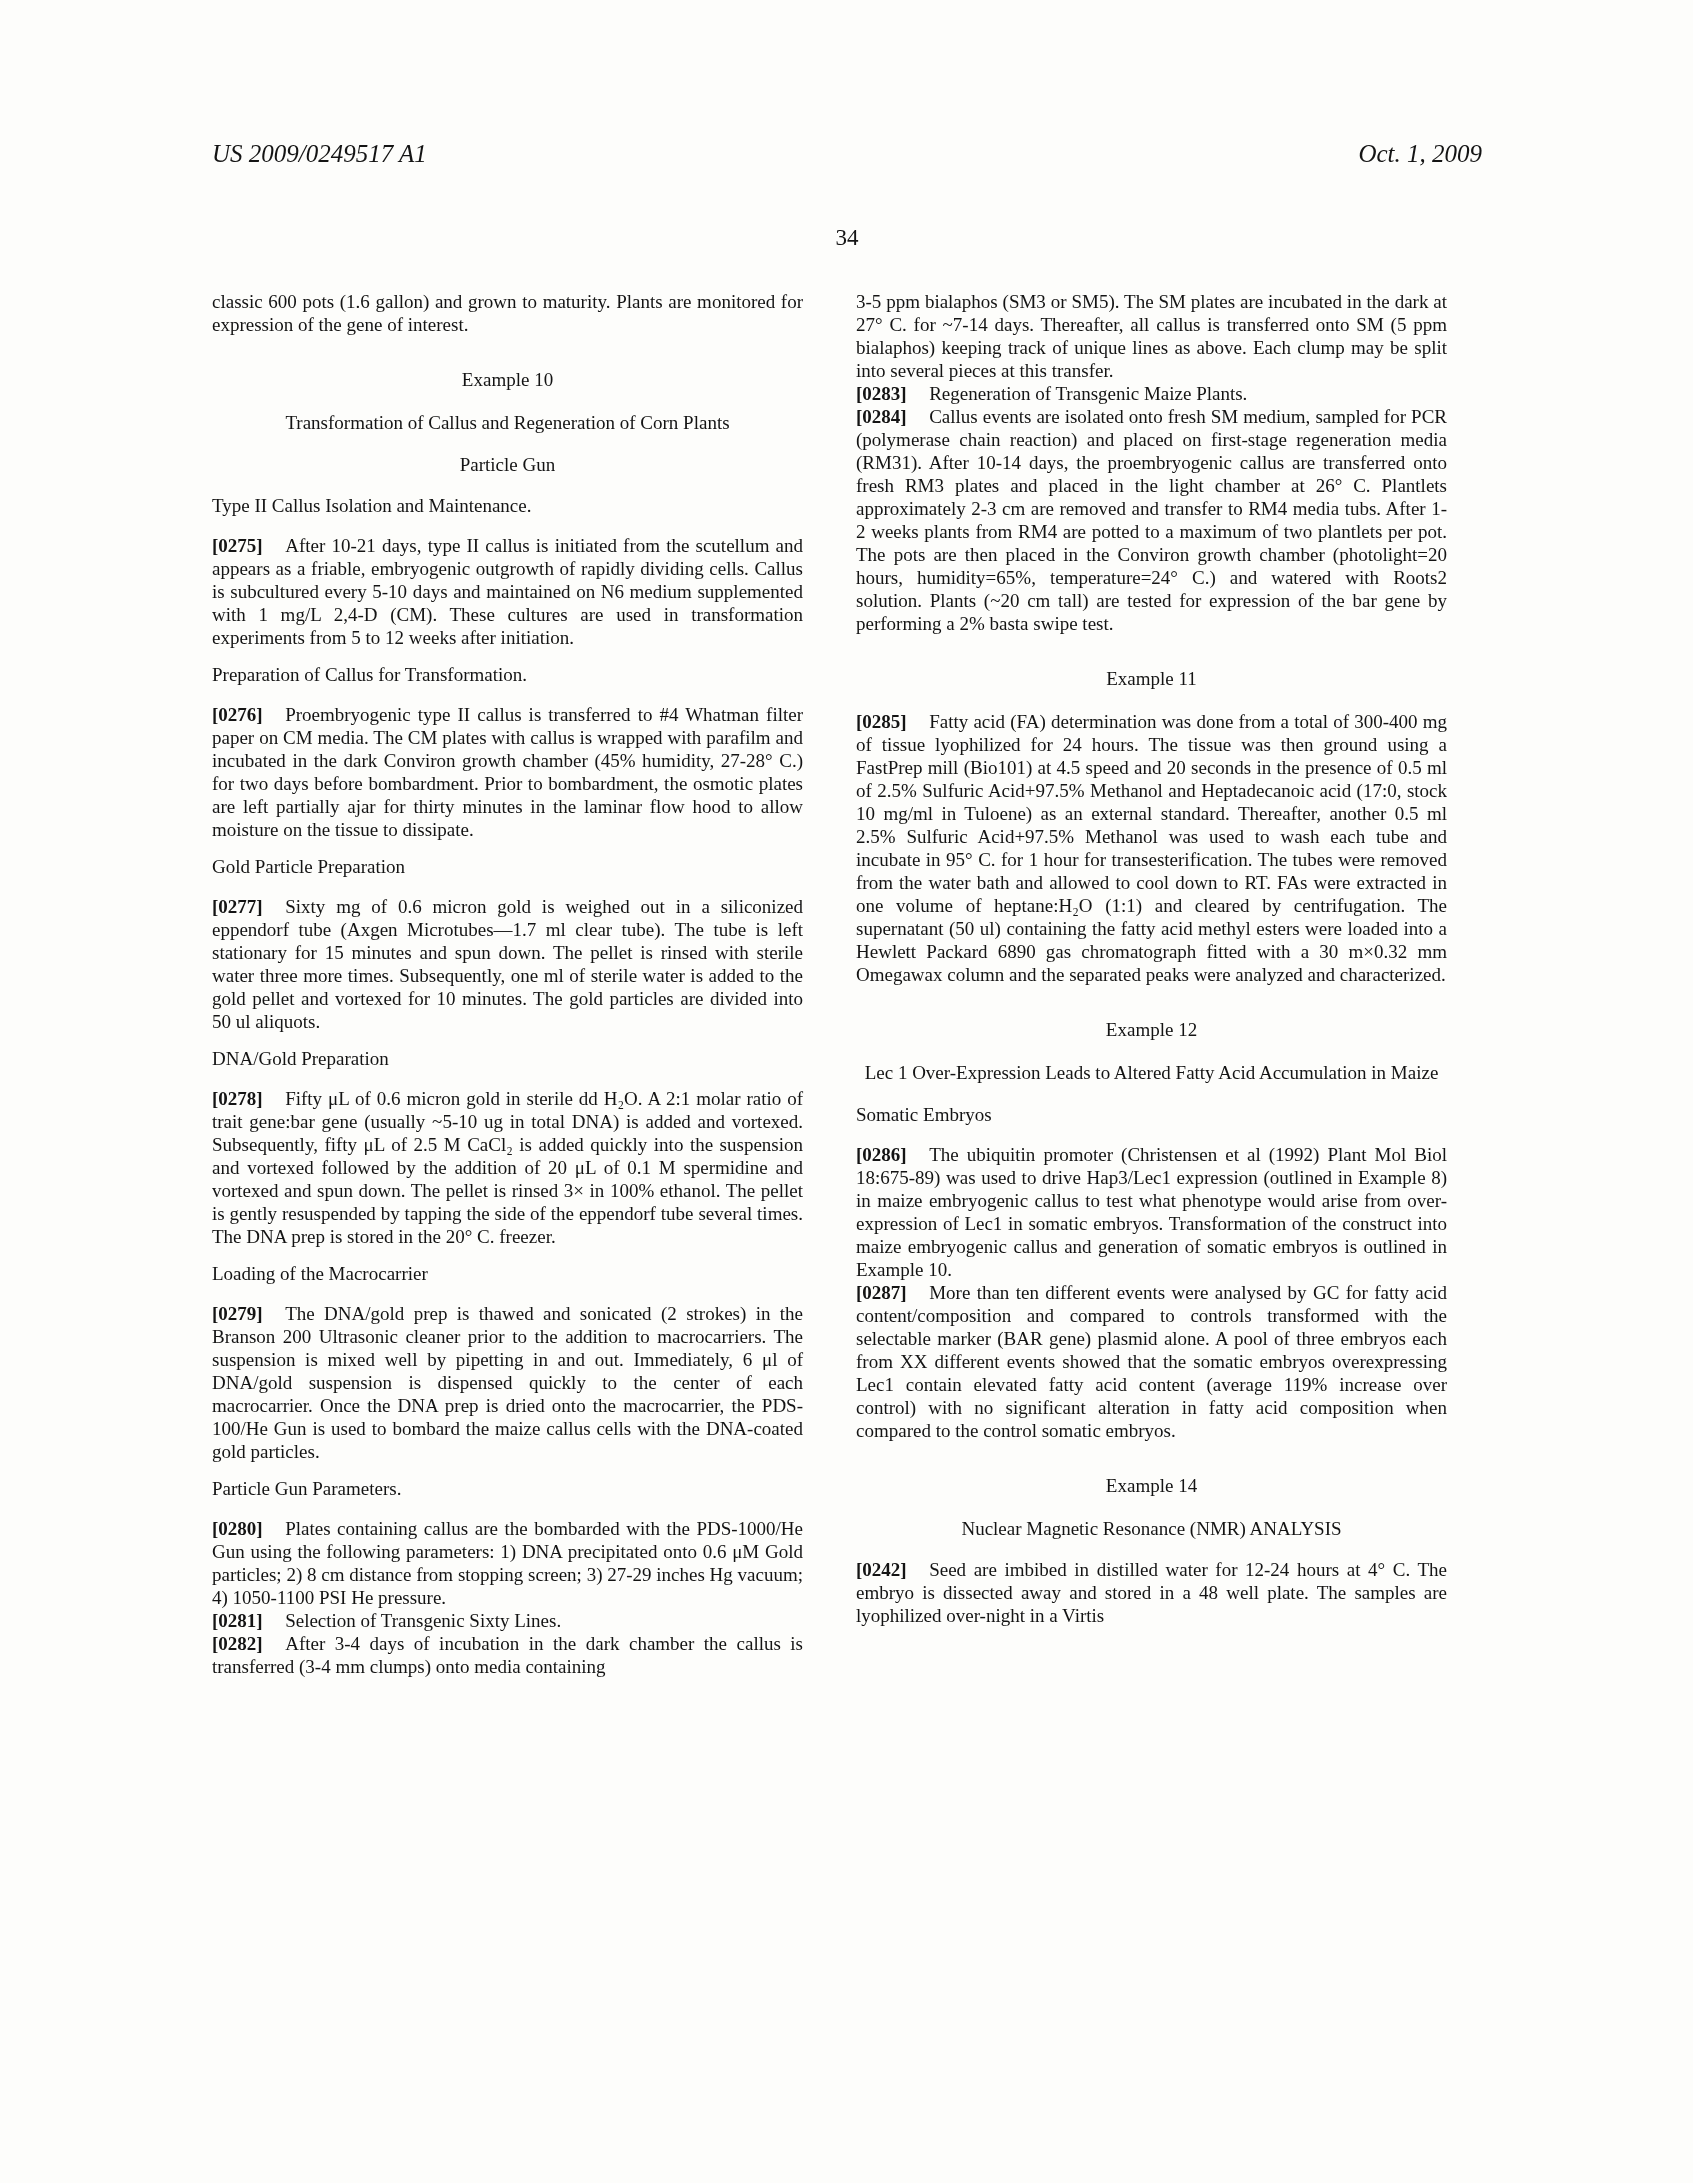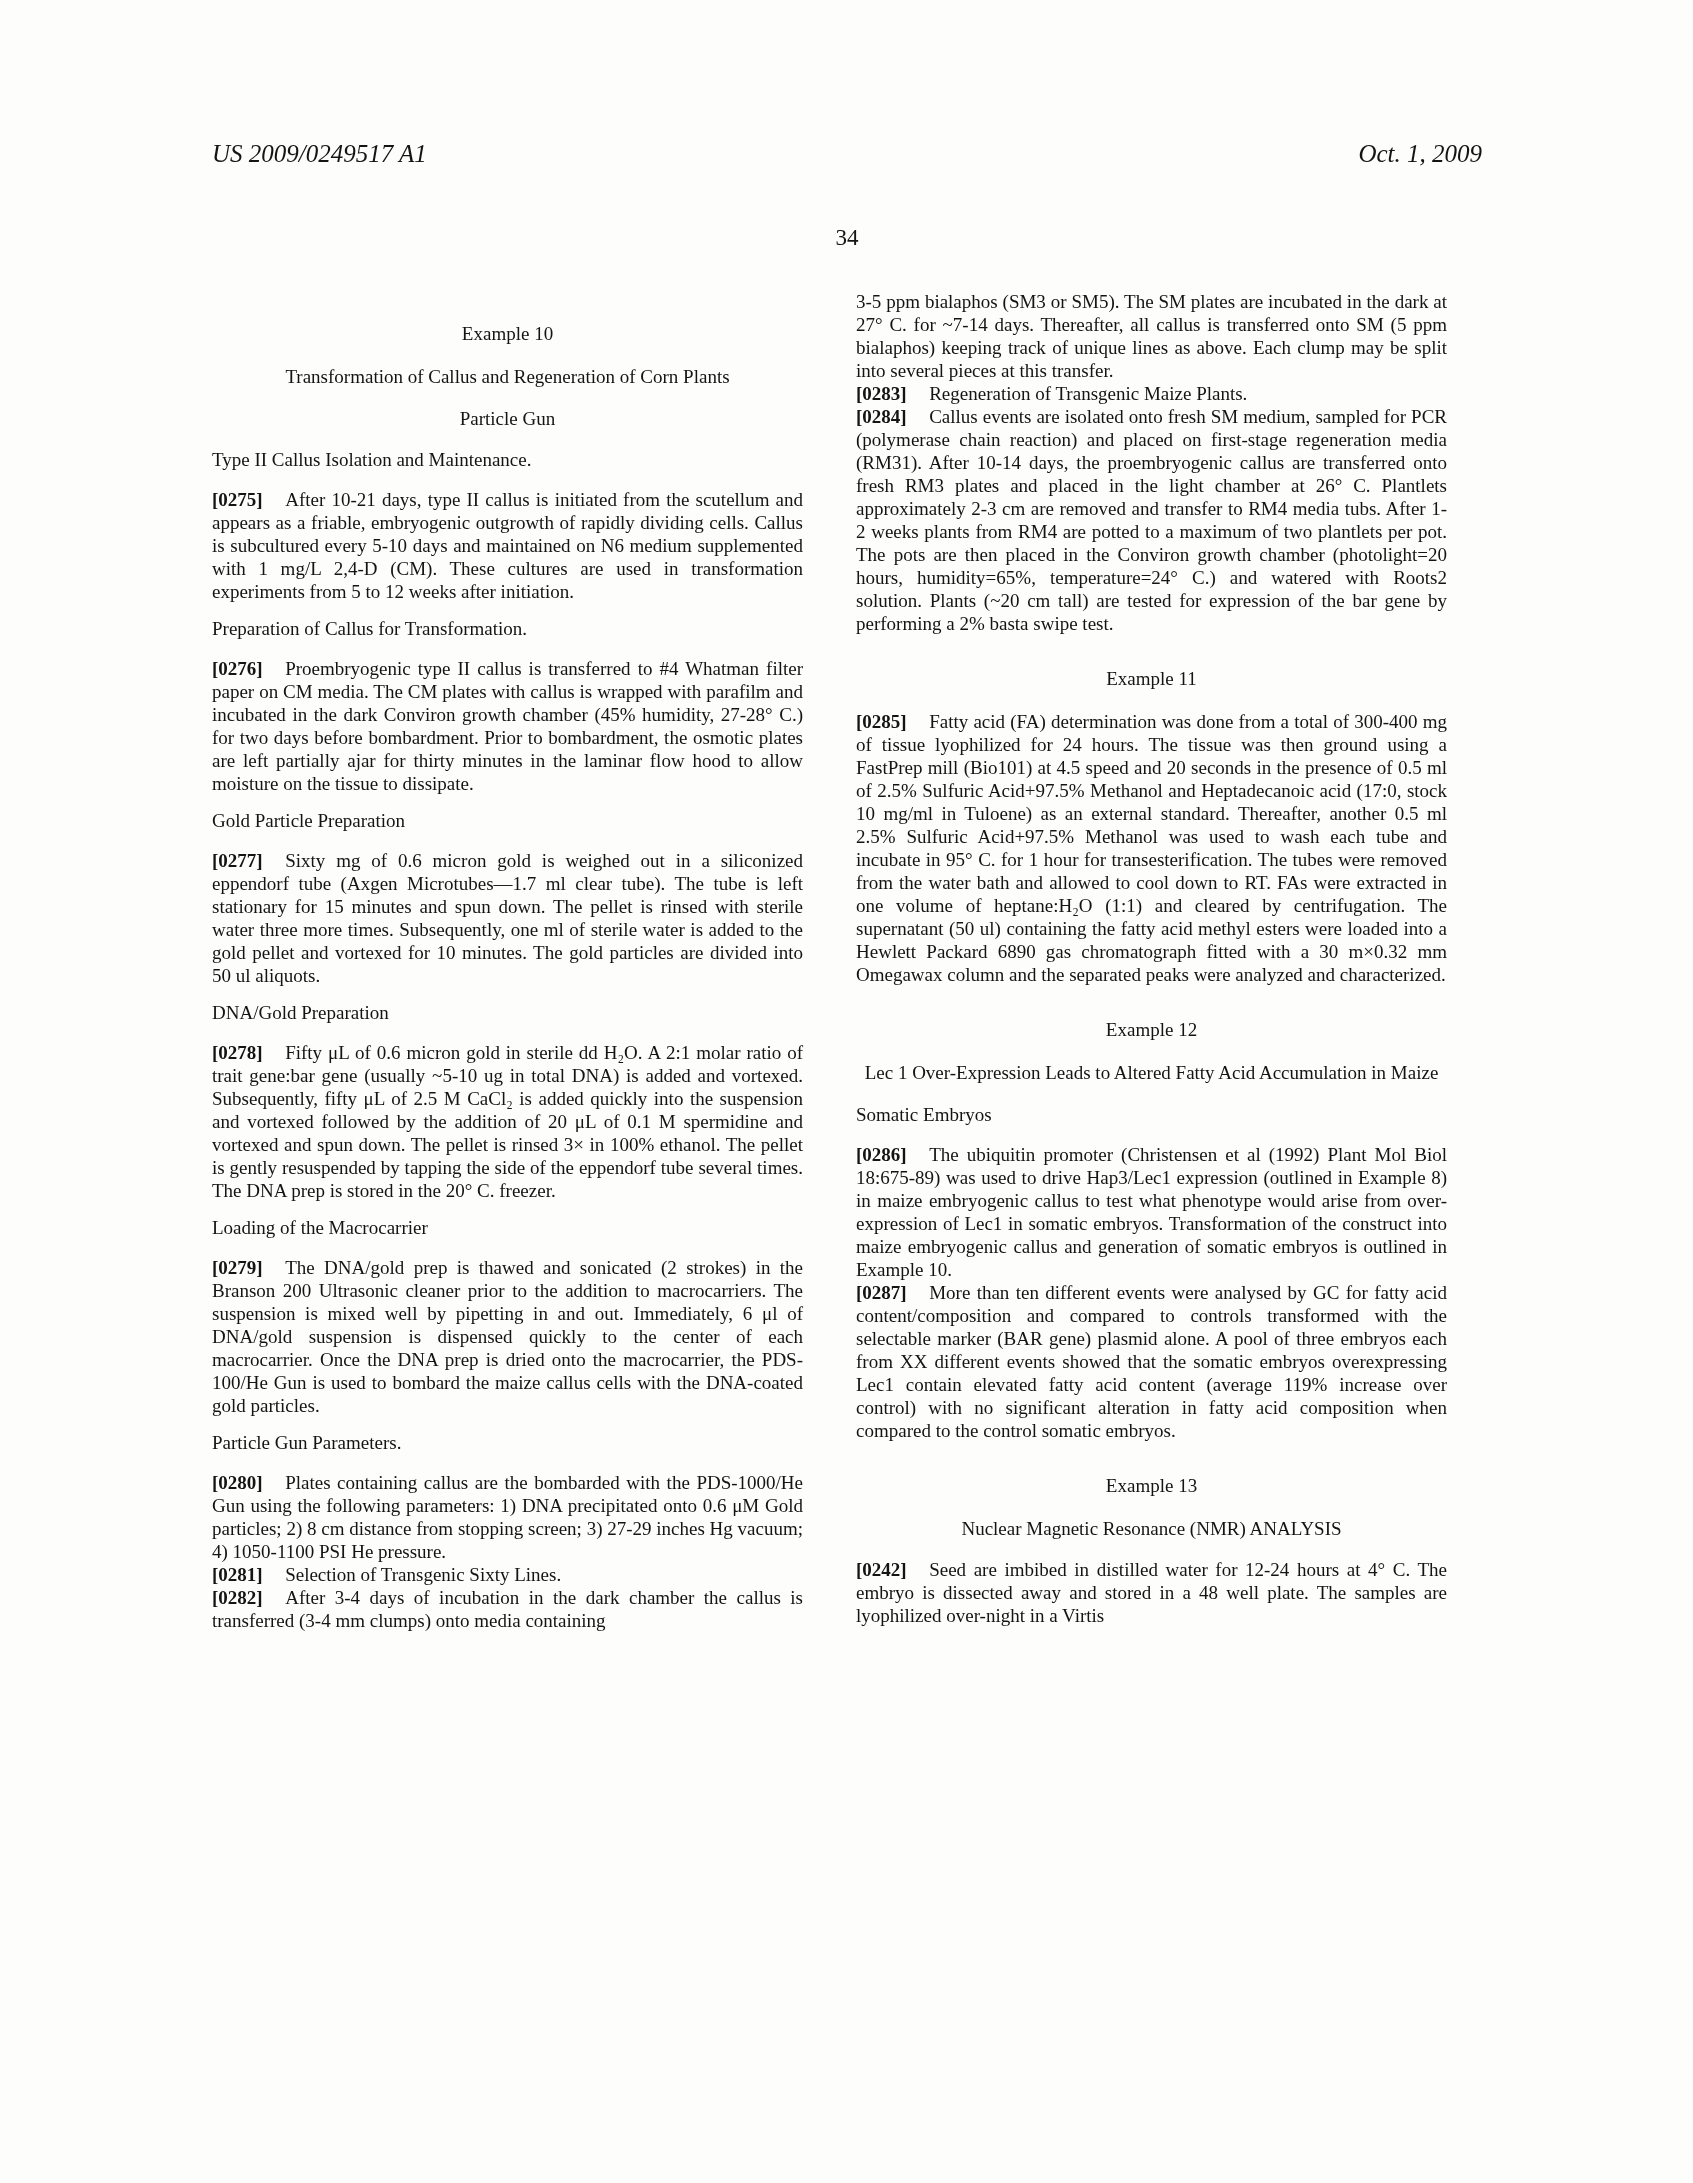--- a/index.html
+++ b/index.html
@@ -73,20 +73,21 @@
 
   <div class="header">
     <span>US 2009/0249517 A1</span>
     <span>Oct. 1, 2009</span>
   </div>
 
   <div class="pageno">34</div>
 
   <div class="columns">
     <div class="col" id="left-col">
+        <div class="block body">classic 600 pots (1.6 gallon) and grown to maturity. Plants are monitored for expression of the gene of interest.</div>
         <div class="block example">Example 10</div>
         <div class="block title">Transformation of Callus and Regeneration of Corn Plants</div>
         <div class="block title">Particle Gun</div>
         <div class="block section">Type II Callus Isolation and Maintenance.</div>
         <div class="block para"><span class="ptag">[0275]</span><span>After 10-21 days, type II callus is initiated from the scutellum and appears as a friable, embryogenic outgrowth of rapidly dividing cells. Callus is subcultured every 5-10 days and maintained on N6 medium supplemented with 1 mg/L 2,4-D (CM). These cultures are used in transformation experiments from 5 to 12 weeks after initiation.</span></div>
         <div class="block section">Preparation of Callus for Transformation.</div>
         <div class="block para"><span class="ptag">[0276]</span><span>Proembryogenic type II callus is transferred to #4 Whatman filter paper on CM media. The CM plates with callus is wrapped with parafilm and incubated in the dark Conviron growth chamber (45% humidity, 27-28° C.) for two days before bombardment. Prior to bombardment, the osmotic plates are left partially ajar for thirty minutes in the laminar flow hood to allow moisture on the tissue to dissipate.</span></div>
         <div class="block section">Gold Particle Preparation</div>
         <div class="block para"><span class="ptag">[0277]</span><span>Sixty mg of 0.6 micron gold is weighed out in a siliconized eppendorf tube (Axgen Microtubes—1.7 ml clear tube). The tube is left stationary for 15 minutes and spun down. The pellet is rinsed with sterile water three more times. Subsequently, one ml of sterile water is added to the gold pellet and vortexed for 10 minutes. The gold particles are divided into 50 ul aliquots.</span></div>
         <div class="block section">DNA/Gold Preparation</div>
@@ -102,20 +103,20 @@
         <div class="block body">3-5 ppm bialaphos (SM3 or SM5). The SM plates are incubated in the dark at 27° C. for ~7-14 days. Thereafter, all callus is transferred onto SM (5 ppm bialaphos) keeping track of unique lines as above. Each clump may be split into several pieces at this transfer.</div>
         <div class="block para"><span class="ptag">[0283]</span><span>Regeneration of Transgenic Maize Plants.</span></div>
         <div class="block para"><span class="ptag">[0284]</span><span>Callus events are isolated onto fresh SM medium, sampled for PCR (polymerase chain reaction) and placed on first-stage regeneration media (RM31). After 10-14 days, the proembryogenic callus are transferred onto fresh RM3 plates and placed in the light chamber at 26° C. Plantlets approximately 2-3 cm are removed and transfer to RM4 media tubs. After 1-2 weeks plants from RM4 are potted to a maximum of two plantlets per pot. The pots are then placed in the Conviron growth chamber (photolight=20 hours, humidity=65%, temperature=24° C.) and watered with Roots2 solution. Plants (~20 cm tall) are tested for expression of the bar gene by performing a 2% basta swipe test.</span></div>
         <div class="block example">Example 11</div>
         <div class="block para"><span class="ptag">[0285]</span><span>Fatty acid (FA) determination was done from a total of 300-400 mg of tissue lyophilized for 24 hours. The tissue was then ground using a FastPrep mill (Bio101) at 4.5 speed and 20 seconds in the presence of 0.5 ml of 2.5% Sulfuric Acid+97.5% Methanol and Heptadecanoic acid (17:0, stock 10 mg/ml in Tuloene) as an external standard. Thereafter, another 0.5 ml 2.5% Sulfuric Acid+97.5% Methanol was used to wash each tube and incubate in 95° C. for 1 hour for transesterification. The tubes were removed from the water bath and allowed to cool down to RT. FAs were extracted in one volume of heptane:H₂O (1:1) and cleared by centrifugation. The supernatant (50 ul) containing the fatty acid methyl esters were loaded into a Hewlett Packard 6890 gas chromatograph fitted with a 30 m×0.32 mm Omegawax column and the separated peaks were analyzed and characterized.</span></div>
         <div class="block example">Example 12</div>
         <div class="block title">Lec 1 Over-Expression Leads to Altered Fatty Acid Accumulation in Maize</div>
         <div class="block section">Somatic Embryos</div>
         <div class="block para"><span class="ptag">[0286]</span><span>The ubiquitin promoter (Christensen et al (1992) Plant Mol Biol 18:675-89) was used to drive Hap3/Lec1 expression (outlined in Example 8) in maize embryogenic callus to test what phenotype would arise from over-expression of Lec1 in somatic embryos. Transformation of the construct into maize embryogenic callus and generation of somatic embryos is outlined in Example 10.</span></div>
         <div class="block para"><span class="ptag">[0287]</span><span>More than ten different events were analysed by GC for fatty acid content/composition and compared to controls transformed with the selectable marker (BAR gene) plasmid alone. A pool of three embryos each from XX different events showed that the somatic embryos overexpressing Lec1 contain elevated fatty acid content (average 119% increase over control) with no significant alteration in fatty acid composition when compared to the control somatic embryos.</span></div>
-        <div class="block example">Example 13</div>
+        <div class="block example">Example 14</div>
         <div class="block title">Nuclear Magnetic Resonance (NMR) ANALYSIS</div>
         <div class="block para"><span class="ptag">[0242]</span><span>Seed are imbibed in distilled water for 12-24 hours at 4° C. The embryo is dissected away and stored in a 48 well plate. The samples are lyophilized over-night in a Virtis</span></div>
       </div>
   </div>
 
 </div>
 
 
 </body></html>

